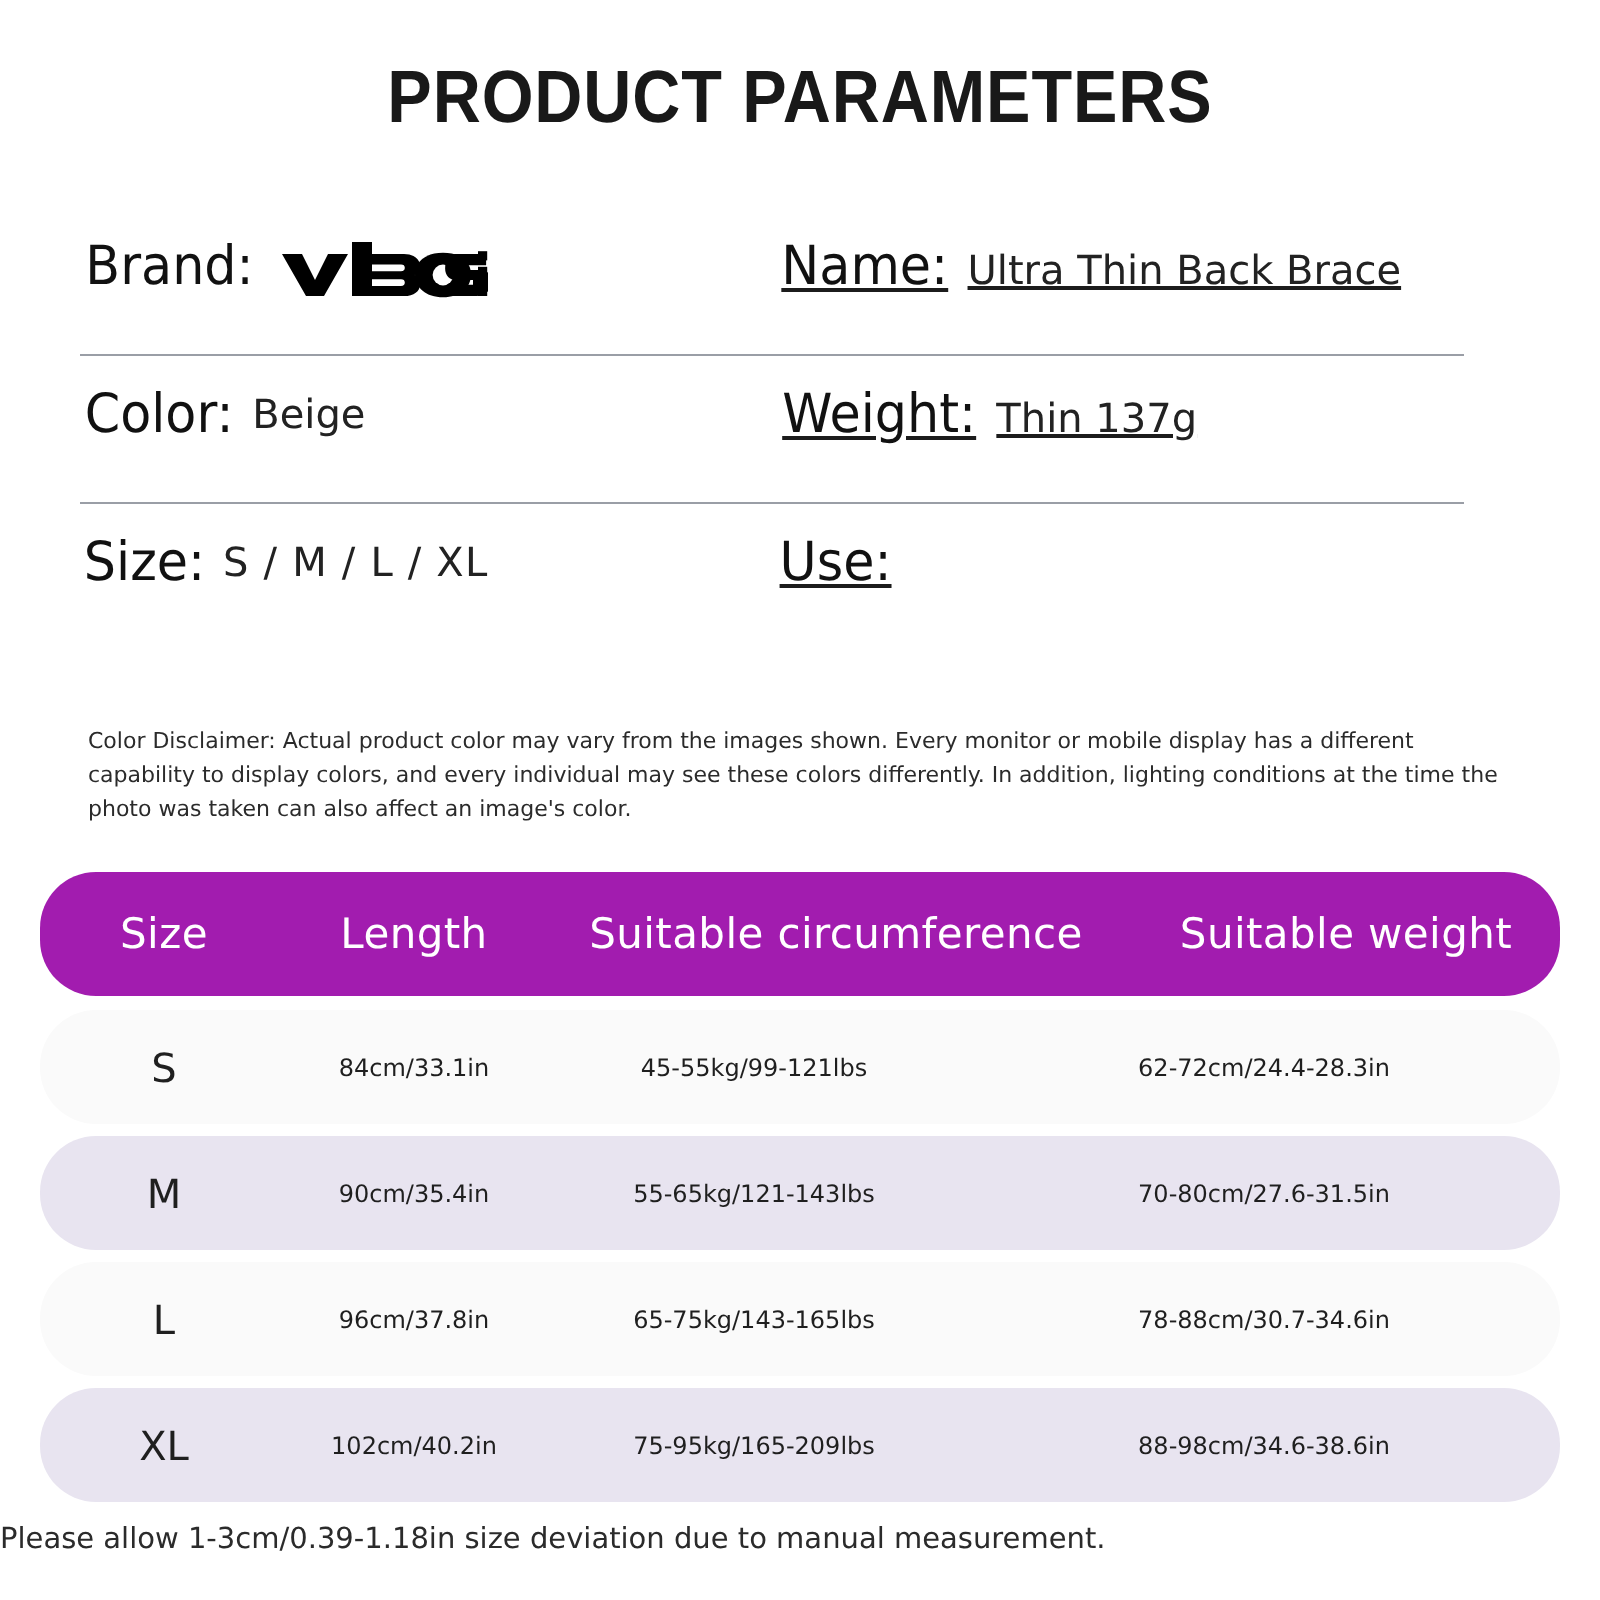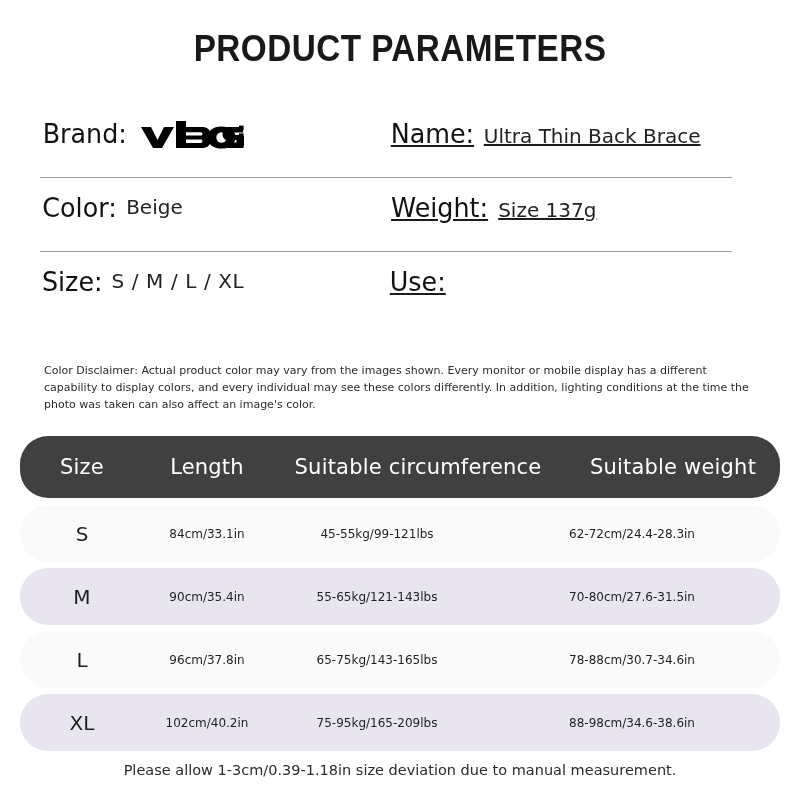--- a/index.html
+++ b/index.html
@@ -124,21 +124,21 @@
   .trow {
     display: flex;
     align-items: center;
     height: 57px;
     margin-bottom: 6px;
     border-radius: 28px;
     box-sizing: border-box;
   }
   .trow.head {
     height: 62px;
-    background: #404040;
+    background: #a21caf;
     margin-bottom: 7px;
   }
   .trow.odd  { background: #fafafa; }
   .trow.even { background: #e8e4f0; }
 
   .col { text-align: center; box-sizing: border-box; }
   .c0 { width: 124px; }
   .c1 { width: 126px; }
   .c2 { width: 214px; }
   .c3 { width: 296px; }
@@ -154,21 +154,21 @@
     font-size: 12px;
   }
   .trow .c0 { font-size: 20px; }
 
   
   .footer {
     position: absolute;
     left: 0;
     top: 762px;
     width: 800px;
-    text-align: center;
+    text-align: left;
     font-size: 14.5px;
     color: #2b2b2b;
   }
 </style>
 </head>
 <body>
 
 <div class="page">
 
   <div class="title">PRODUCT PARAMETERS</div>
@@ -210,21 +210,21 @@
       </div>
     </div>
 
     <div class="spec-row divider">
       <div class="cell cell-left">
         <span class="lbl">Color:</span>
         <span class="val">Beige</span>
       </div>
       <div class="cell cell-right">
         <span class="lbl">Weight:</span>
-        <span class="val">Size 137g</span>
+        <span class="val">Thin 137g</span>
       </div>
     </div>
 
     <div class="spec-row">
       <div class="cell cell-left">
         <span class="lbl">Size:</span>
         <span class="val spaced">S / M / L / XL</span>
       </div>
       <div class="cell cell-right">
         <span class="lbl">Use:</span>

